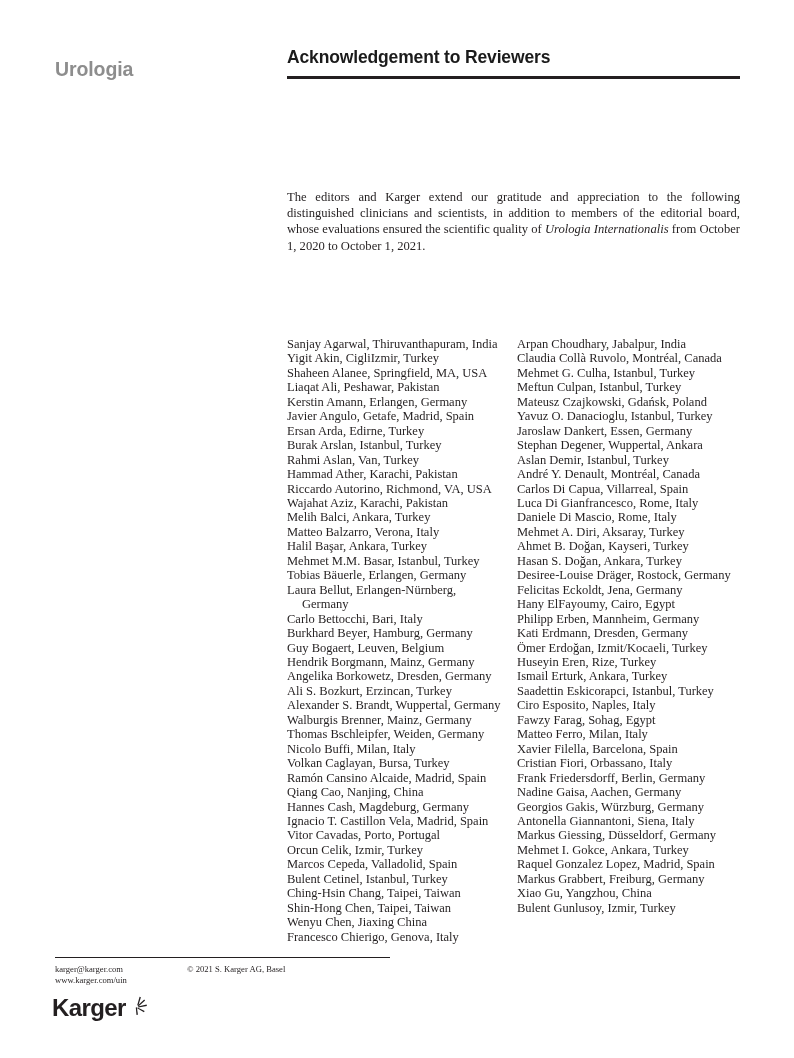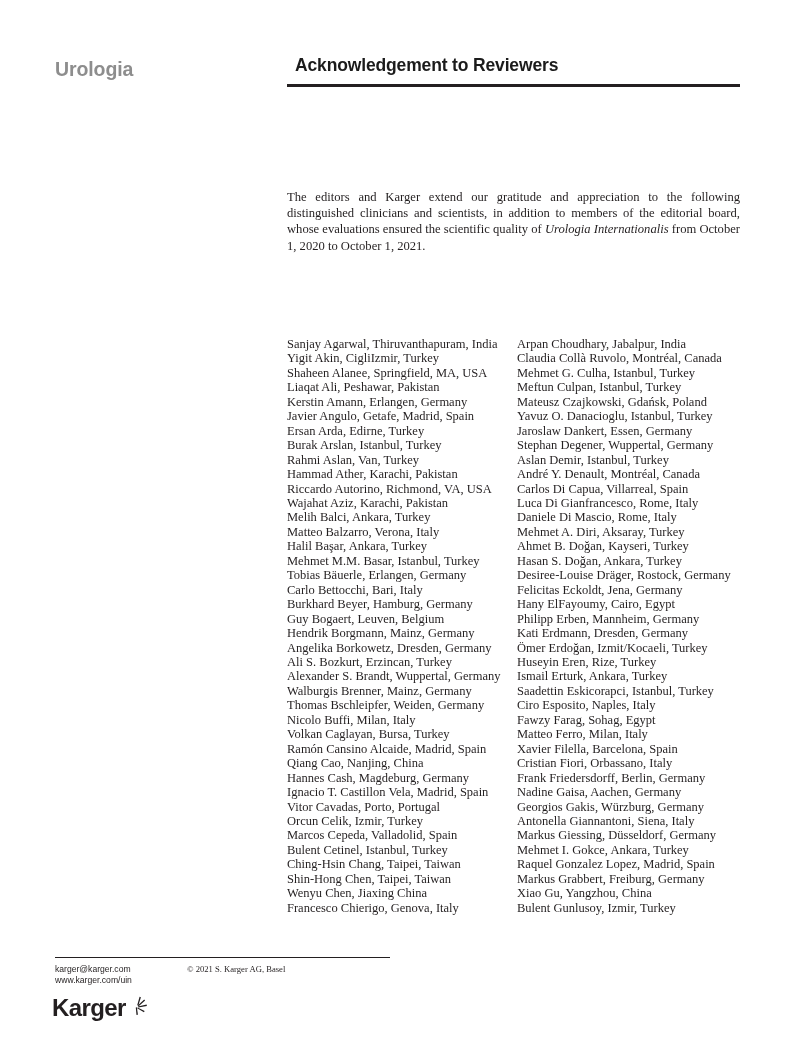--- a/index.html
+++ b/index.html
@@ -46,21 +46,21 @@
     top: 48px;
     width: 453px;
   }
   .doc-title {
     font-family: "Liberation Sans", sans-serif;
     font-weight: bold;
     font-size: 17.5px;
     line-height: 1.1;
     color: #1b1b1b;
     letter-spacing: -0.15px;
-    margin: 8px;
+    margin: 0;
   }
   .header-rule {
     margin-top: 9px;
     width: 453px;
     height: 3.2px;
     background: #231f20;
   }
 
   
   .intro {
@@ -108,21 +108,21 @@
     left: 55px;
     top: 957px;
     width: 335px;
     height: 1.4px;
     background: #231f20;
   }
   .footer-contact {
     position: absolute;
     left: 55px;
     top: 964px;
-    font-family: Liberation Sans, sans-serif;
+    font-family: Liberation Serif, serif;
     font-size: 8.6px;
     line-height: 1.30;
     color: #231f20;
   }
   .footer-contact span { display: block; }
   .footer-copyright {
     position: absolute;
     left: 160px;
     top: 964px;
     font-family: "Liberation Serif", serif;
@@ -179,20 +179,21 @@
         <span class="rev-item">Burak Arslan, Istanbul, Turkey</span>
         <span class="rev-item">Rahmi Aslan, Van, Turkey</span>
         <span class="rev-item">Hammad Ather, Karachi, Pakistan</span>
         <span class="rev-item">Riccardo Autorino, Richmond, VA, USA</span>
         <span class="rev-item">Wajahat Aziz, Karachi, Pakistan</span>
         <span class="rev-item">Melih Balci, Ankara, Turkey</span>
         <span class="rev-item">Matteo Balzarro, Verona, Italy</span>
         <span class="rev-item">Halil Başar, Ankara, Turkey</span>
         <span class="rev-item">Mehmet M.M. Basar, Istanbul, Turkey</span>
         <span class="rev-item">Tobias Bäuerle, Erlangen, Germany</span>
+        <span class="rev-item">Laura Bellut, Erlangen-Nürnberg, Germany</span>
         <span class="rev-item">Carlo Bettocchi, Bari, Italy</span>
         <span class="rev-item">Burkhard Beyer, Hamburg, Germany</span>
         <span class="rev-item">Guy Bogaert, Leuven, Belgium</span>
         <span class="rev-item">Hendrik Borgmann, Mainz, Germany</span>
         <span class="rev-item">Angelika Borkowetz, Dresden, Germany</span>
         <span class="rev-item">Ali S. Bozkurt, Erzincan, Turkey</span>
         <span class="rev-item">Alexander S. Brandt, Wuppertal, Germany</span>
         <span class="rev-item">Walburgis Brenner, Mainz, Germany</span>
         <span class="rev-item">Thomas Bschleipfer, Weiden, Germany</span>
         <span class="rev-item">Nicolo Buffi, Milan, Italy</span>
@@ -211,21 +212,21 @@
         <span class="rev-item">Francesco Chierigo, Genova, Italy</span>
       </div>
     <div class="rev-col" id="col-right">
         <span class="rev-item">Arpan Choudhary, Jabalpur, India</span>
         <span class="rev-item">Claudia Collà Ruvolo, Montréal, Canada</span>
         <span class="rev-item">Mehmet G. Culha, Istanbul, Turkey</span>
         <span class="rev-item">Meftun Culpan, Istanbul, Turkey</span>
         <span class="rev-item">Mateusz Czajkowski, Gdańsk, Poland</span>
         <span class="rev-item">Yavuz O. Danacioglu, Istanbul, Turkey</span>
         <span class="rev-item">Jaroslaw Dankert, Essen, Germany</span>
-        <span class="rev-item">Stephan Degener, Wuppertal, Germany</span>
+        <span class="rev-item">Stephan Degener, Wuppertal, Ankara</span>
         <span class="rev-item">Aslan Demir, Istanbul, Turkey</span>
         <span class="rev-item">André Y. Denault, Montréal, Canada</span>
         <span class="rev-item">Carlos Di Capua, Villarreal, Spain</span>
         <span class="rev-item">Luca Di Gianfrancesco, Rome, Italy</span>
         <span class="rev-item">Daniele Di Mascio, Rome, Italy</span>
         <span class="rev-item">Mehmet A. Diri, Aksaray, Turkey</span>
         <span class="rev-item">Ahmet B. Doğan, Kayseri, Turkey</span>
         <span class="rev-item">Hasan S. Doğan, Ankara, Turkey</span>
         <span class="rev-item">Desiree-Louise Dräger, Rostock, Germany</span>
         <span class="rev-item">Felicitas Eckoldt, Jena, Germany</span>

